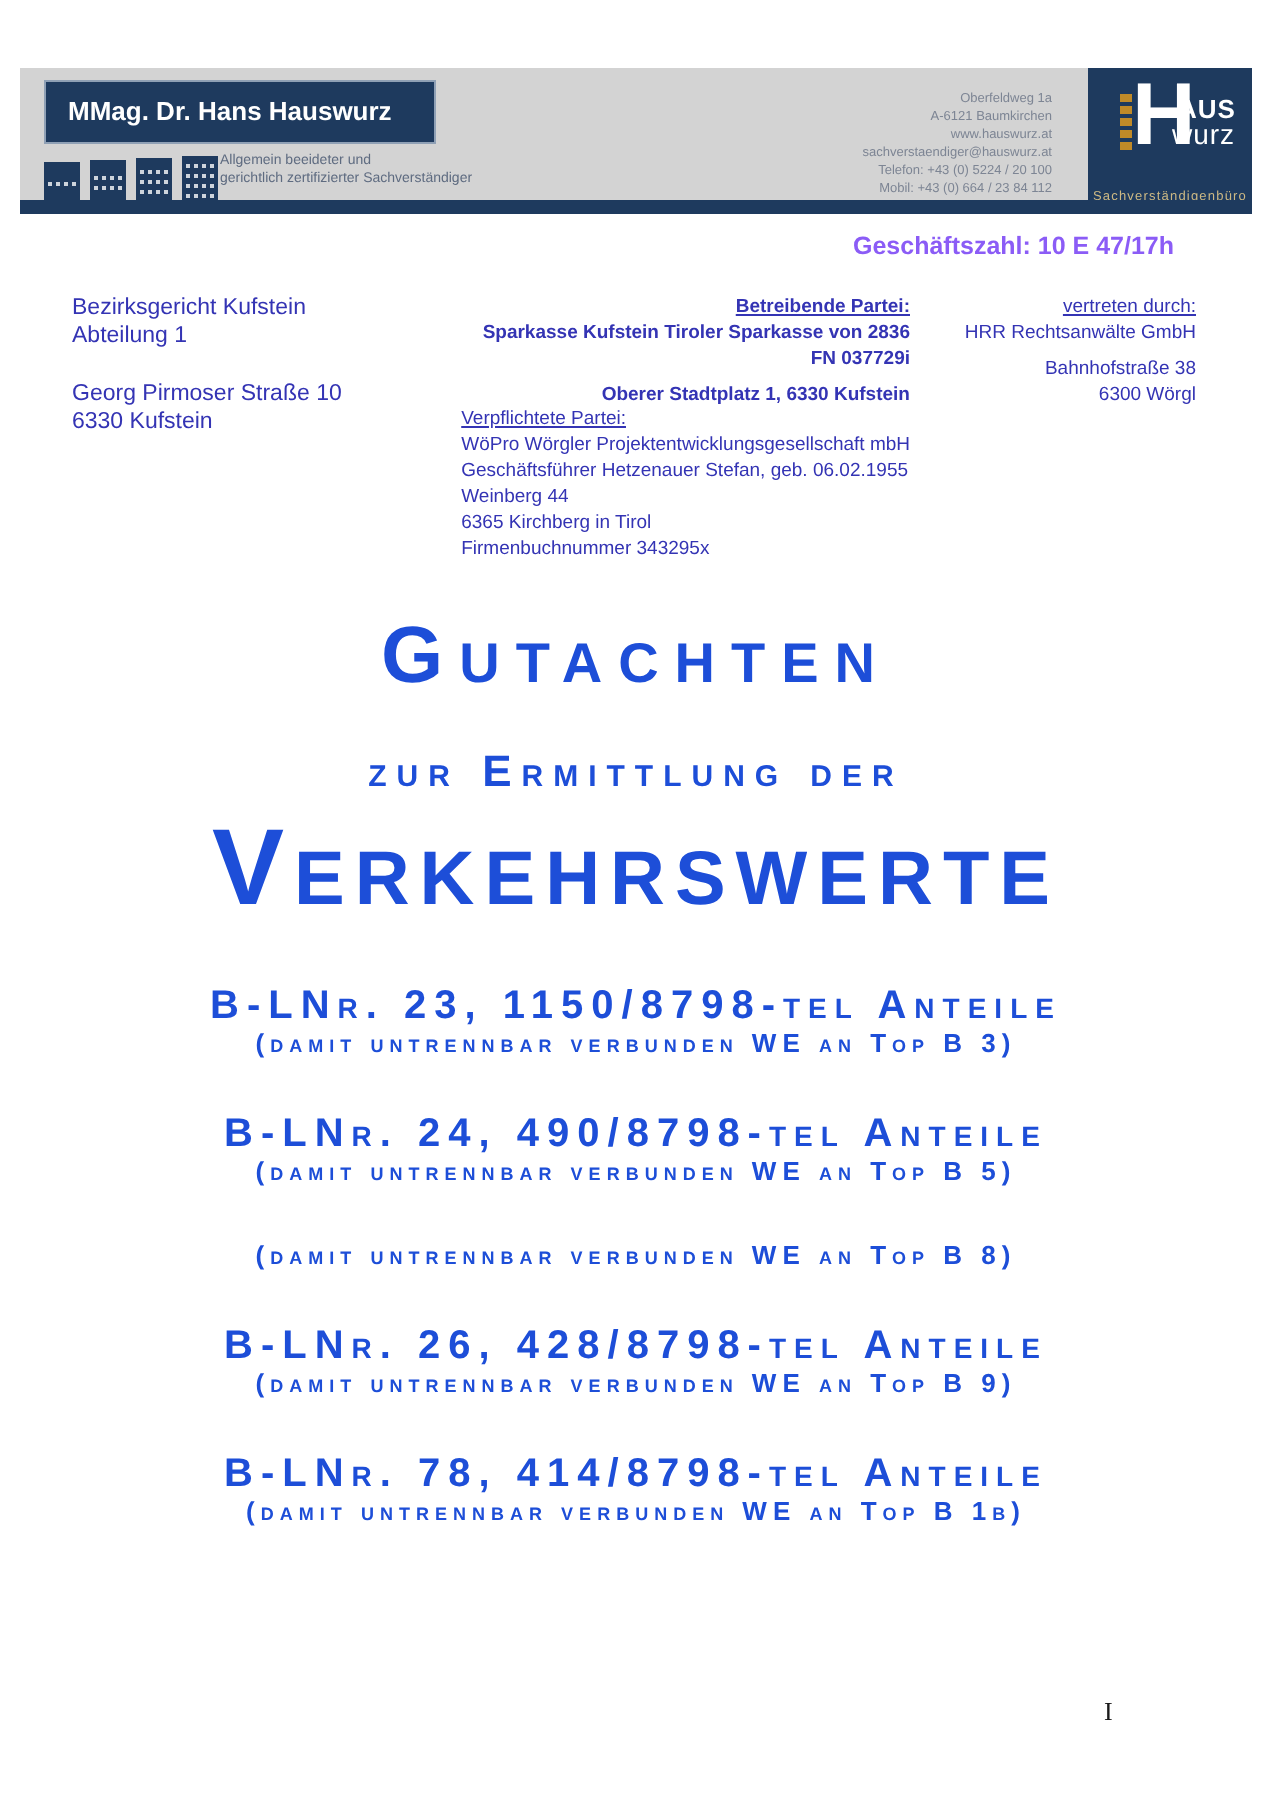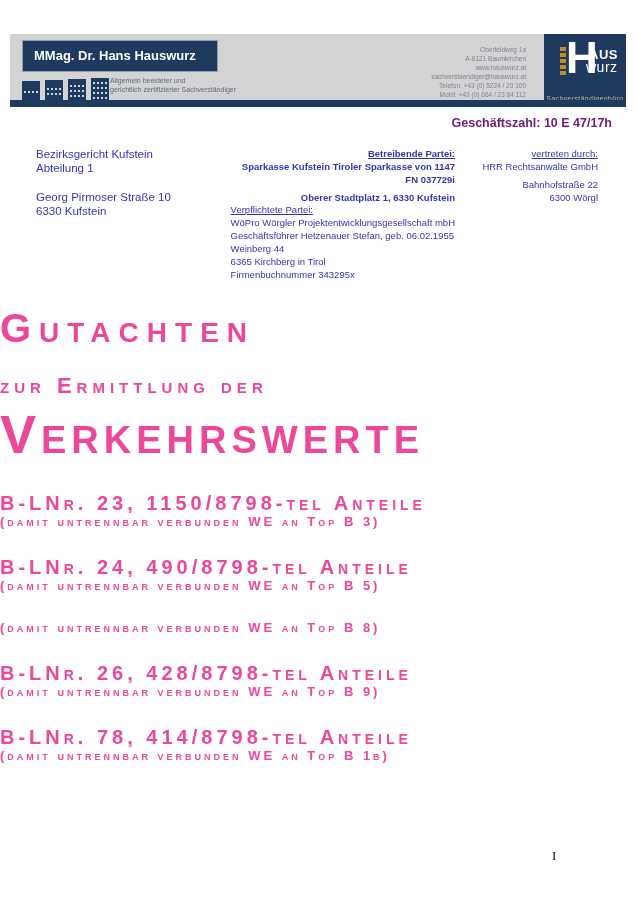--- a/index.html
+++ b/index.html
@@ -30,30 +30,30 @@
     color:#7d8594;font-size:6.5px;line-height:9px;
   }
   .logo-box{position:absolute;right:0;top:0;width:82px;height:73px;background:#1e3a5e;}
   .logo-h{position:absolute;left:22px;top:2px;color:#ffffff;font-weight:bold;font-size:44px;line-height:1;font-family:"Liberation Sans",sans-serif;}
   .logo-gold{position:absolute;left:16px;top:13px;width:6px;height:29px;
     background:repeating-linear-gradient(180deg,#c08a28 0 4px,#1e3a5e 4px 6px);}
   .logo-aus{position:absolute;left:45px;top:13px;color:#ffffff;font-weight:bold;font-size:13px;letter-spacing:0.5px;}
   .logo-wurz{position:absolute;left:42px;top:25px;color:#ffffff;font-weight:normal;font-size:14px;letter-spacing:0.5px;}
   .logo-sub{position:absolute;left:0;right:0;bottom:5px;text-align:center;color:#cdb984;font-size:6.5px;letter-spacing:0.6px;}
   
-  .gz{position:absolute;top:116px;right:24px;color:#701a75;font-weight:bold;font-size:12.5px;}
+  .gz{position:absolute;top:116px;right:49px;color:#8b5cf6;font-weight:bold;font-size:12.5px;}
   .court{position:absolute;left:36px;top:147px;color:#3434b4;font-size:11.5px;line-height:14px;}
   .court .grp2{margin-top:15px;}
   .col-mid{position:absolute;right:181px;top:147px;text-align:right;color:#3434b4;font-size:9.5px;line-height:13px;font-weight:bold;}
   .col-right{position:absolute;right:38px;top:147px;text-align:right;color:#3434b4;font-size:9.5px;line-height:13px;}
   .col-mid2{position:absolute;right:181px;top:203px;color:#3434b4;font-size:9.5px;line-height:13px;}
   .hd{text-decoration:underline;}
   .sp{margin-top:5px;}
   
-  .center-flow{position:absolute;left:0;top:306px;width:636px;text-align:left;color:#ec4899;font-weight:bold;}
+  .center-flow{position:absolute;left:0;top:306px;width:636px;text-align:center;color:#1d4ed8;font-weight:bold;}
   .t1{font-size:40px;line-height:44px;letter-spacing:8px;font-variant:small-caps;}
   .t2{font-size:22px;line-height:24px;letter-spacing:5px;font-variant:small-caps;margin-top:24px;}
   .t3{font-size:54px;line-height:56px;letter-spacing:5px;font-variant:small-caps;margin-top:8px;}
   .items{margin-top:30px;}
   .blnr-item{margin-bottom:26px;}
   .blnr-main{font-size:20px;line-height:22px;letter-spacing:4px;font-variant:small-caps;}
   .blnr-sub{font-size:13px;line-height:16px;letter-spacing:3px;font-variant:small-caps;margin-top:0;}
   
   .page-num{position:absolute;left:552px;top:848px;color:#1a1a1a;font-family:"Liberation Serif",serif;font-size:13px;}
 </style>
@@ -115,29 +115,29 @@
 
 <div class="court">
   <div>Bezirksgericht Kufstein</div>
   <div>Abteilung 1</div>
   <div class="grp2">Georg Pirmoser Straße 10</div>
   <div>6330 Kufstein</div>
 </div>
 
 <div class="col-mid">
   <div class="hd">Betreibende Partei:</div>
-  <div>Sparkasse Kufstein Tiroler Sparkasse von 1147</div>
+  <div>Sparkasse Kufstein Tiroler Sparkasse von 2836</div>
   <div>FN 037729i</div>
   <div class="sp">Oberer Stadtplatz 1, 6330 Kufstein</div>
 </div>
 
 <div class="col-right">
   <div class="hd">vertreten durch:</div>
   <div>HRR Rechtsanwälte GmbH</div>
-  <div class="sp">Bahnhofstraße 22</div>
+  <div class="sp">Bahnhofstraße 38</div>
   <div>6300 Wörgl</div>
 </div>
 
 <div class="col-mid2">
   <div class="hd">Verpflichtete Partei:</div>
   <div>WöPro Wörgler Projektentwicklungsgesellschaft mbH</div>
   <div>Geschäftsführer Hetzenauer Stefan, geb. 06.02.1955</div>
   <div>Weinberg 44</div>
   <div>6365 Kirchberg in Tirol</div>
   <div>Firmenbuchnummer 343295x</div>

